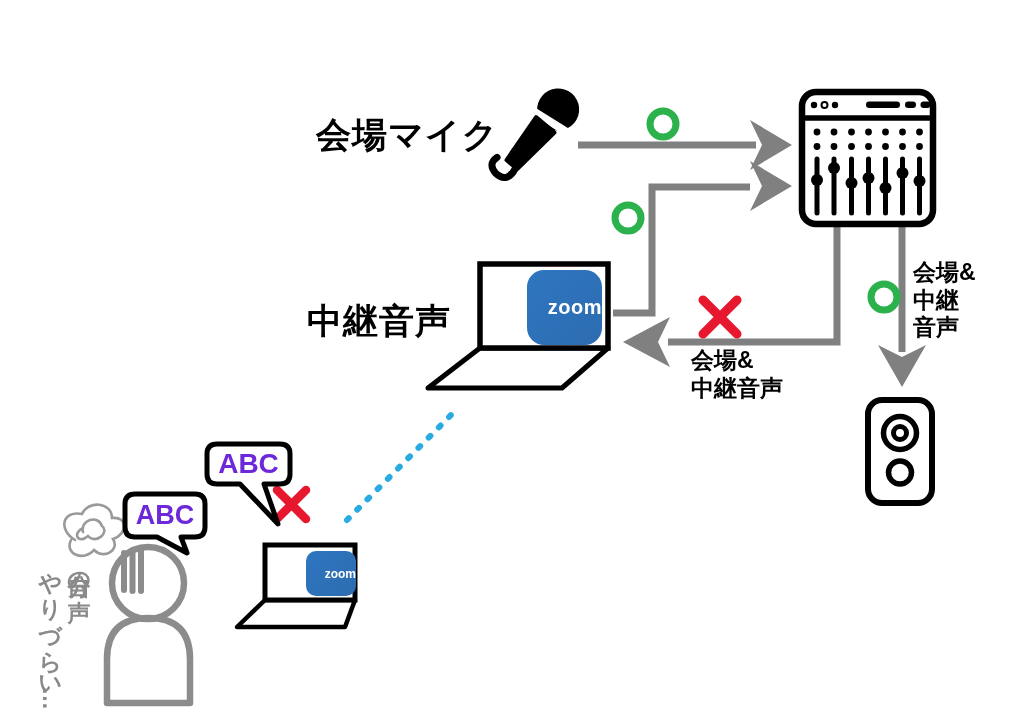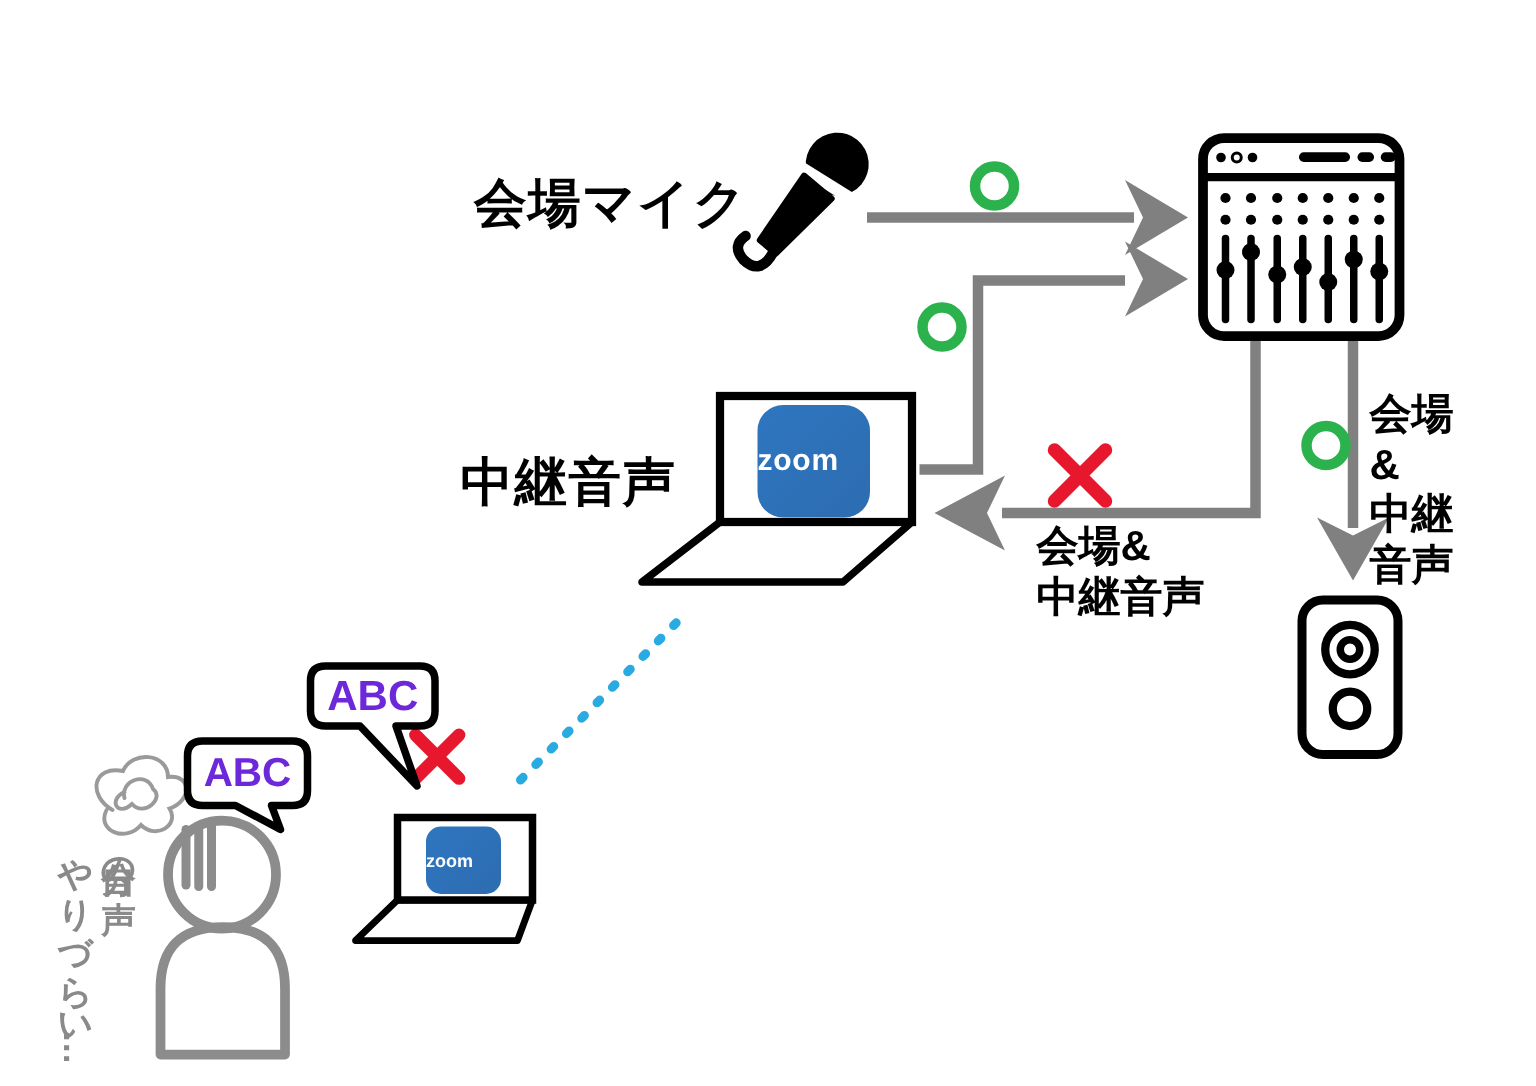--- a/index.html
+++ b/index.html
@@ -3,24 +3,24 @@
 <meta charset="utf-8">
 <style>
   html,body{margin:0;padding:0;background:#ffffff;}
   .canvas{
     position:relative;width:978px;height:724px;background:#ffffff;overflow:hidden;
     font-family:"Liberation Sans","DejaVu Sans",sans-serif;
   }
   .layer{position:absolute;left:0;top:0;width:1024px;height:724px;}
   .lbl{position:absolute;color:#000;font-weight:bold;white-space:pre-line;}
   .lbl-big{font-size:35px;letter-spacing:1px;}
-  .lbl-small{font-size:28px;line-height:1.2;}
+  .lbl-small{font-size:23px;line-height:1.2;}
   .zoom-logo{
-    position:absolute;display:flex;align-items:center;justify-content:flex-start;
-    background:linear-gradient(135deg,#2e76c0,#2d6cb0);color:#fff;
+    position:absolute;display:flex;align-items:center;justify-content:flex-end;
+    background:linear-gradient(135deg,#2e76c0,#2d6cb0);color:#fff;margin-left:22px;
   }
   .zoom-big{left:505px;top:270px;width:75px;height:75px;border-radius:17px;font-size:20px;font-weight:600;letter-spacing:.5px;}
   .zoom-small{left:284px;top:551px;width:50px;height:45px;border-radius:10px;font-size:12px;font-weight:600;}
   .bubble-text{
     position:absolute;display:flex;align-items:center;justify-content:center;
     color:#6d28d9;font-weight:bold;
   }
   .bubble-text-1{left:207px;top:446px;width:83px;height:36px;font-size:28px;}
   .bubble-text-2{left:125px;top:496px;width:80px;height:38px;font-size:27px;}
   .complaint{

